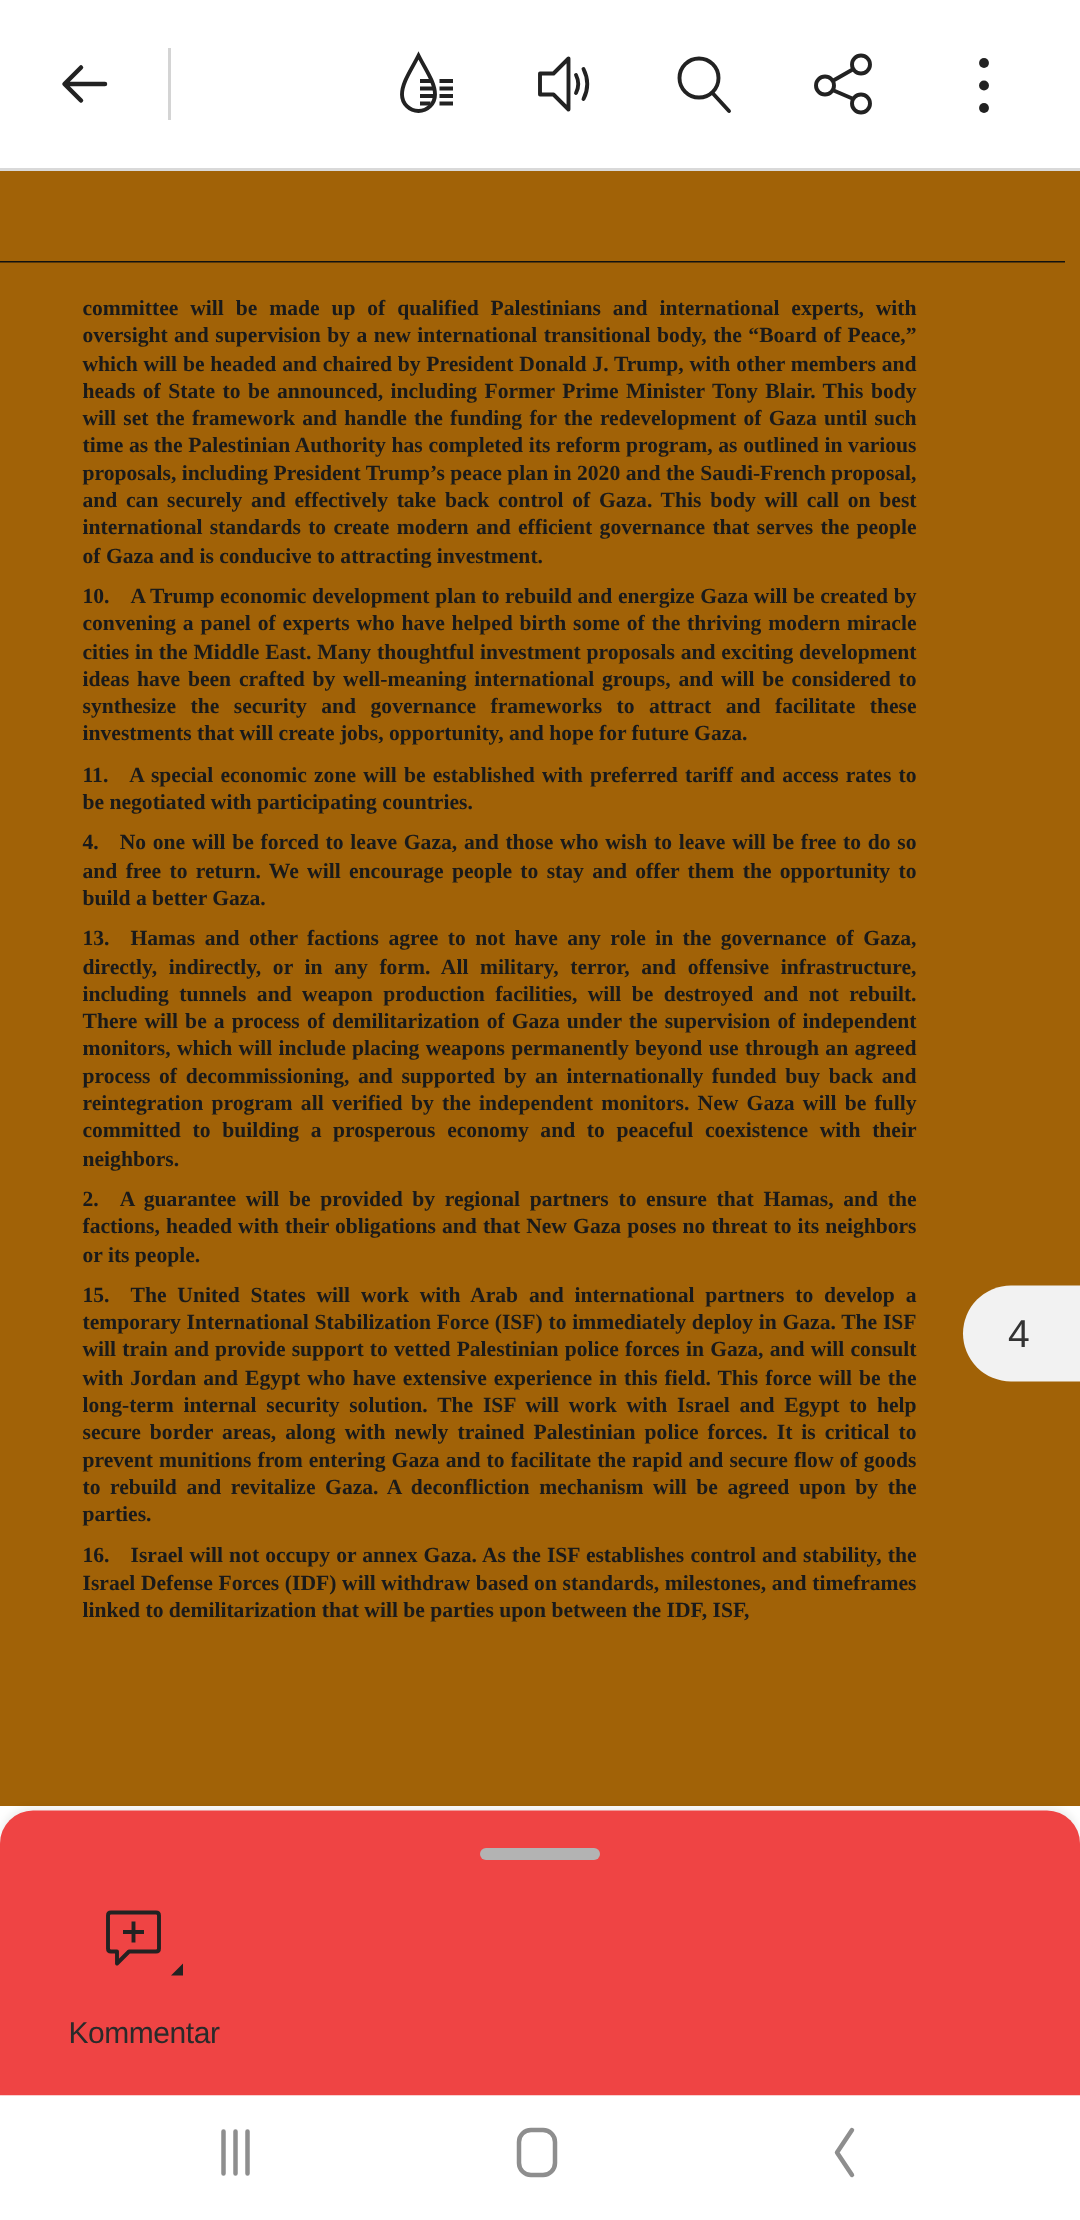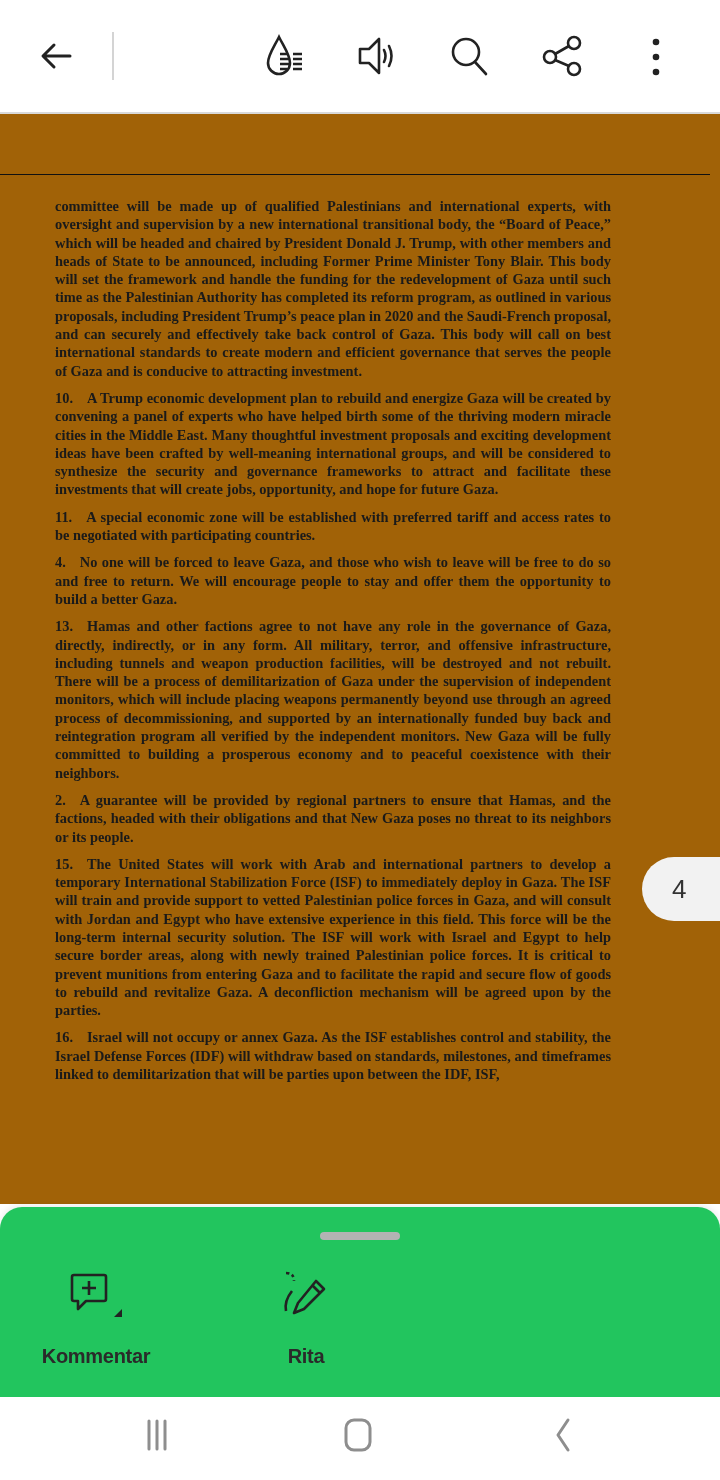--- a/index.html
+++ b/index.html
@@ -21,23 +21,22 @@
   }
   .doc p { margin: 0 0 9px 0; text-align: justify; }
   .doc .num { margin-right: 14px; }
   .page-badge {
     position: absolute; left: 642px; top: 857px; width: 90px; height: 64px;
     background: #f2f2f2; border-radius: 32px 0 0 32px;
     font-size: 26px; color: #333; display: flex; align-items: center; padding-left: 30px; box-sizing: border-box;
   }
   .toolsheet {
     position: absolute; left: 0; top: 1207px; width: 720px; height: 190px;
-    background: #22c55e; border-radius: 22px 22px 0 0;
+    background: #ef4444; border-radius: 22px 22px 0 0;
     box-shadow: 0 -2px 6px rgba(0,0,0,0.08);
-    font-weight: bold;
   }
   .handle { position: absolute; left: 320px; top: 25px; width: 80px; height: 8px; border-radius: 4px; background: #b3b3b3; }
   .tool { position: absolute; top: 62px; width: 110px; text-align: center; cursor: pointer; }
   .tool .ticon { height: 56px; display: flex; justify-content: center; align-items: center; }
   .tool .tlabel { margin-top: 20px; font-size: 20px; color: #2a2a2a; white-space: nowrap; letter-spacing: -0.3px; }
   .navbar { position: absolute; left: 0; top: 1397px; width: 720px; height: 83px; background: #fff; }
   .nav-btn { position: absolute; top: 18px; width: 50px; height: 40px; display: flex; align-items: center; justify-content: center; cursor: pointer; }
 </style>
 </head>
 <body>
@@ -113,31 +112,20 @@
       <svg width="64" height="56" viewBox="0 0 64 56">
         <path d="M10 6 H40 Q42 6 42 8 V30 Q42 32 40 32 H22 L14 40 V32 H10 Q8 32 8 30 V8 Q8 6 10 6 Z" stroke="#222" stroke-width="2.6" fill="none" stroke-linejoin="round"></path>
         <path d="M25 12 V26 M18 19 H32" stroke="#222" stroke-width="2.6"></path>
         <path d="M50 48 L58 48 L58 40 Z" fill="#222"></path>
       </svg>
     </div>
     <div class="tlabel">Kommentar</div>
   </div>
 
 
-  <div class="tool" style="left:251px;">
-    <div class="ticon">
-      <svg width="64" height="56" viewBox="0 0 64 56">
-        <path d="M12 4 Q20 4 20 12" stroke="#222" stroke-width="2.6" fill="none" stroke-dasharray="3 3"></path>
-        <path d="M18 22 Q10 32 12 42" stroke="#222" stroke-width="2.6" fill="none"></path>
-        <path d="M42 12 L50 20 L30 40 L20 44 L24 34 Z" stroke="#222" stroke-width="2.6" fill="none" stroke-linejoin="round"></path>
-        <path d="M38 16 L46 24" stroke="#222" stroke-width="2.6"></path>
-      </svg>
-    </div>
-    <div class="tlabel">Rita</div>
-  </div>
 
 
 
 </div>
 
 <div class="navbar">
   <div class="nav-btn" style="left:132px;">
     <svg width="40" height="40" viewBox="0 0 40 40">
       <path d="M12 6 V34 M20 6 V34 M28 6 V34" stroke="#8e8e8e" stroke-width="3" stroke-linecap="round"></path>
     </svg>

